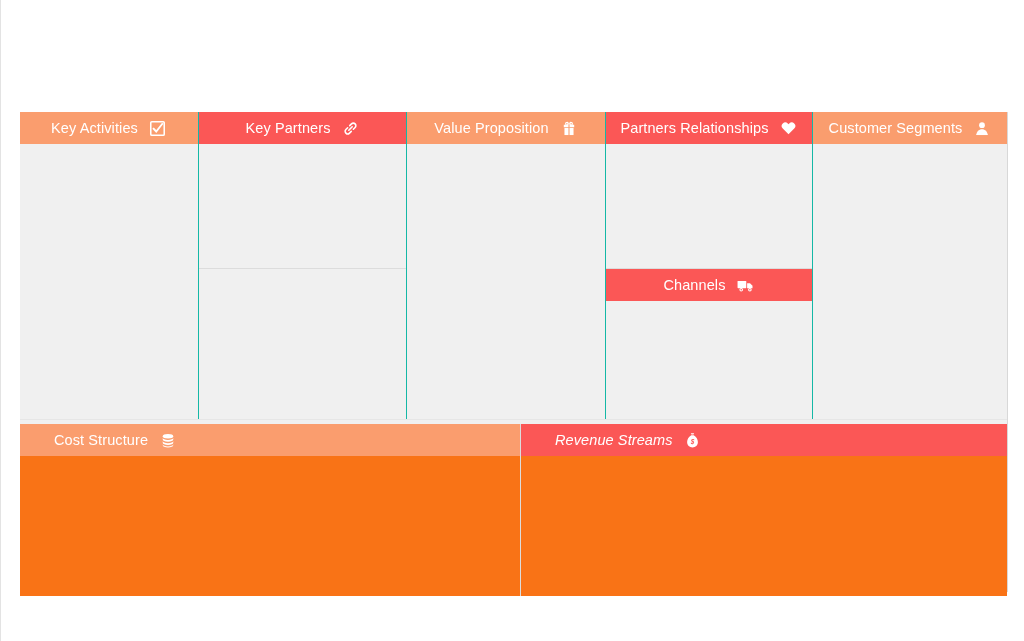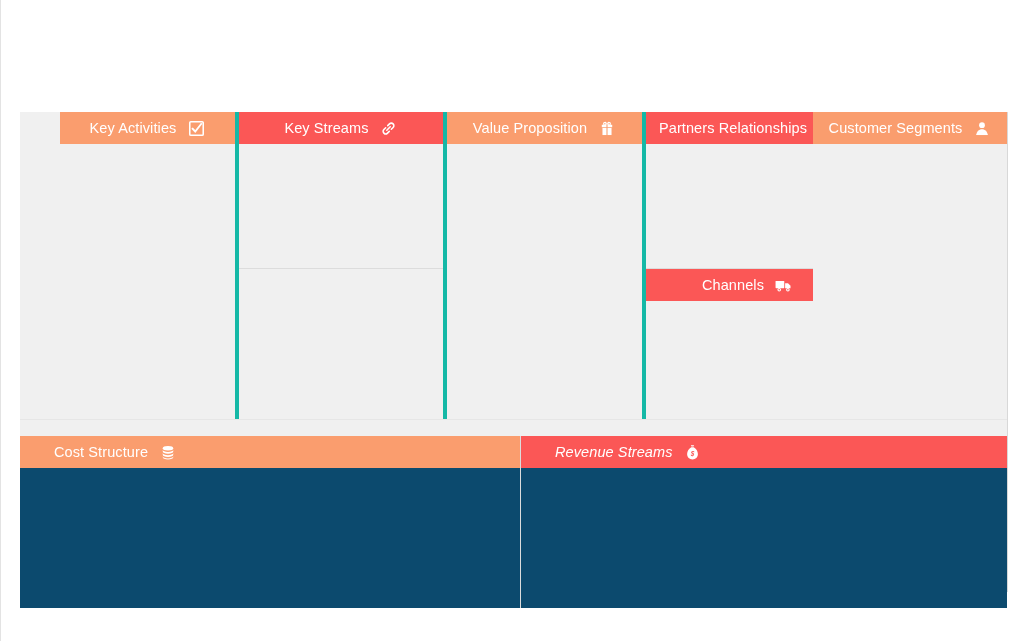--- a/index.html
+++ b/index.html
@@ -39,21 +39,21 @@
   }
 
   
   .col {
     position: absolute;
     top: 0;
     height: 308px;
     box-sizing: border-box;
     background: #f0f0f0;
   }
-  .col.divider-right { border-right: 4px solid #14b8a6; margin-left: 40px; }
+  .col.divider-right { border-right: 1px solid #14b8a6; }
 
   .hdr {
     position: absolute;
     left: 0;
     right: 0;
     height: 32px;
     display: flex;
     align-items: center;
     justify-content: center;
     gap: 11px;
@@ -92,24 +92,24 @@
   
   .bottom {
     position: absolute;
     left: 0;
     top: 308px;
     width: 100%;
     height: 172px;
   }
   .bottom-cell {
     position: absolute;
-    top: 16px;
+    top: 4px;
     height: 172px;
     box-sizing: border-box;
-    background: #0c4a6e;
+    background: #f97316;
   }
   .bottom-cell.divider-right { border-right: 1px solid #dcdcdc; }
   .bottom-cell .hdr { justify-content: flex-start; padding-left: 34px; }
 
   
   .rowsep {
     position: absolute;
     left: 0;
     right: 0;
     top: 307px;
@@ -132,21 +132,21 @@
           <rect x="2.5" y="2.5" width="19" height="19" rx="1.5" fill="none" stroke="#ffffff" stroke-width="2.2"></rect>
           <path d="M6.5 12.3 L10.2 16.2 L18.6 5.6" fill="none" stroke="#ffffff" stroke-width="2.6" stroke-linecap="square" stroke-linejoin="miter"></path>
         </svg>
       </span>
     </div>
     <div class="body"></div>
   </div>
 
   <div class="col divider-right" style="left:179px; width:208px;">
     <div class="hdr red">
-      <span class="label">Key Streams</span>
+      <span class="label">Key Partners</span>
       <span class="ico">
         <svg width="17" height="17" viewBox="0 0 24 24">
           <g fill="none" stroke="#ffffff" stroke-width="2.2" stroke-linecap="round">
             <path d="M9.6 14.4 L14.4 9.6"></path>
             <path d="M13.1 16.0 L10.6 18.5 a3.6 3.6 0 0 1 -5.1 -5.1 L8.0 10.9"></path>
             <path d="M10.9 8.0 L13.4 5.5 a3.6 3.6 0 0 1 5.1 5.1 L16.0 13.1"></path>
           </g>
         </svg>
       </span>
     </div>

